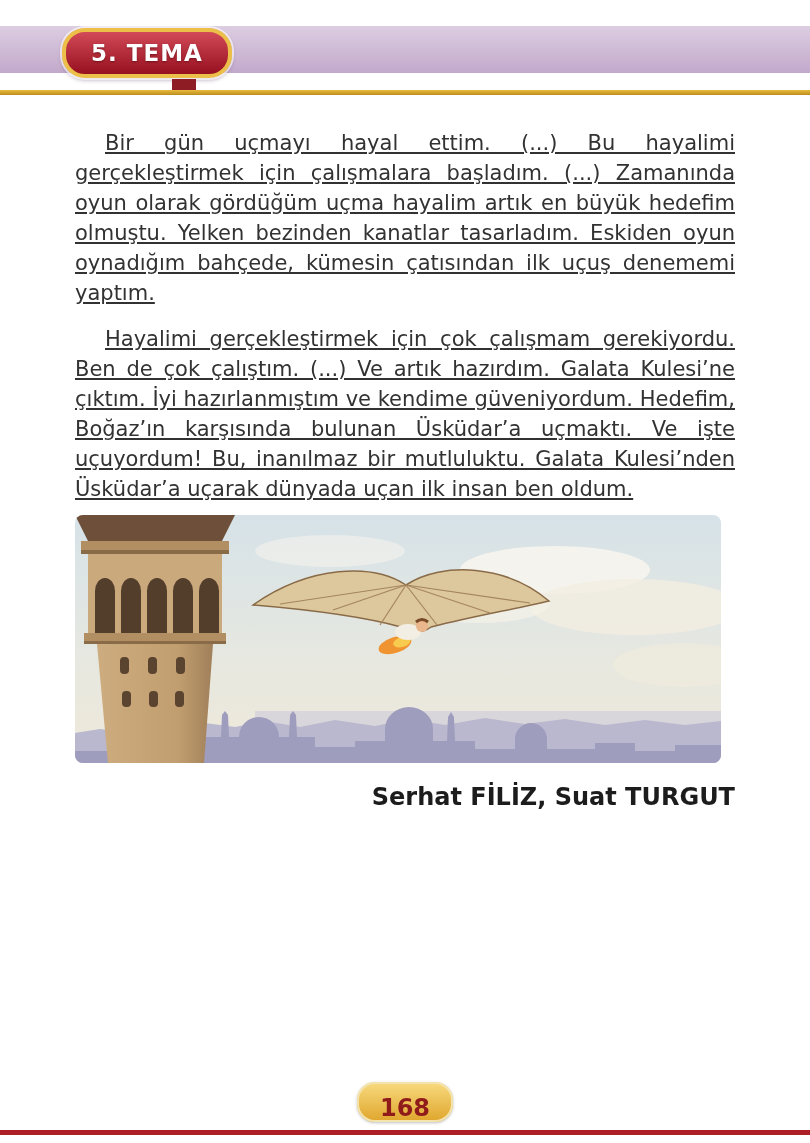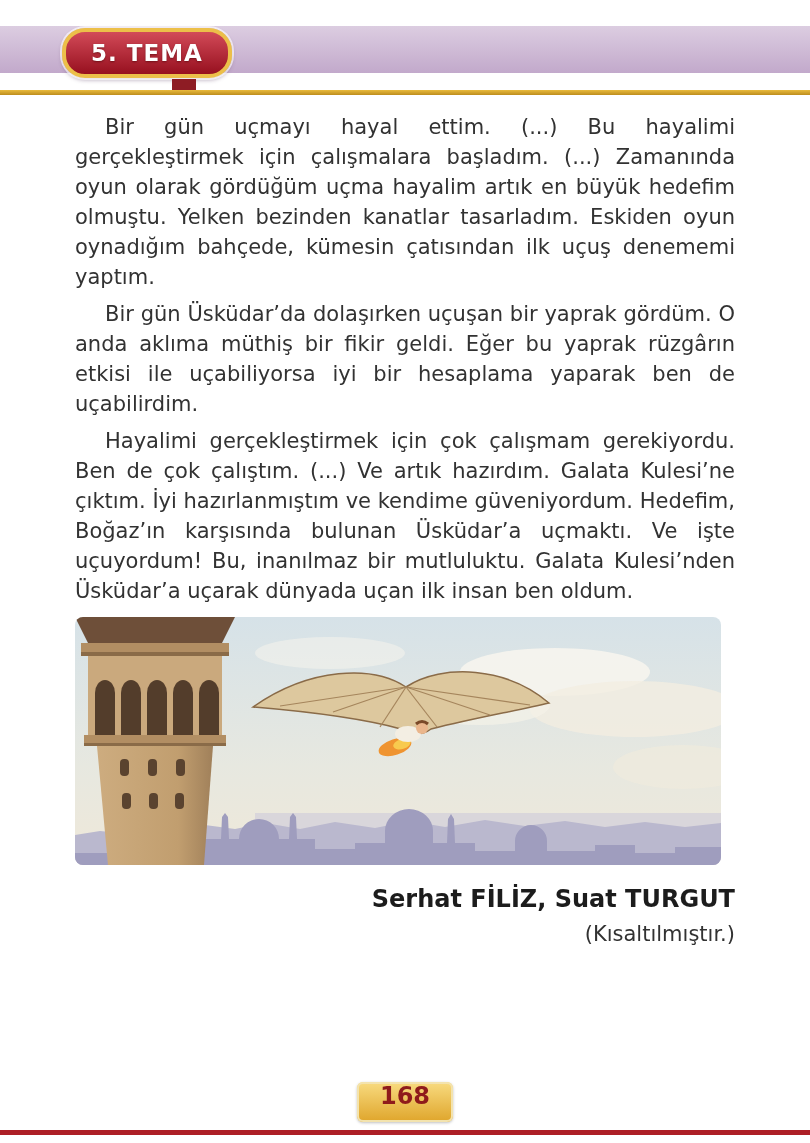--- a/index.html
+++ b/index.html
@@ -17,51 +17,50 @@
     border:4px solid #ecbf49;
     box-shadow:0 0 0 2px rgba(255,255,255,0.65),0 2px 4px rgba(90,60,100,0.45);
     display:flex;align-items:center;justify-content:center;
   }
   .tema-label{color:#ffffff;font-weight:bold;font-size:23px;letter-spacing:1px;
     text-shadow:0 1px 2px rgba(60,0,0,0.5);}
   .red-tab{position:absolute;left:172px;top:79px;width:24px;height:11px;background:#8e1c24;}
   .gold-line{position:absolute;left:0;top:90px;width:810px;height:5px;
     background:linear-gradient(to bottom,#e9bb3e,#bd8d1d);}
   .content{position:absolute;left:75px;top:112px;width:660px;font-size:21px;line-height:30px;}
-  .para{text-align:justify;text-indent:30px;margin:0 0 7px 0;}
+  .para{text-align:justify;text-indent:30px;margin:16px 0 7px 0;text-decoration:underline;}
   .illustration{width:646px;height:248px;margin:11px 0 15px 0;border-radius:8px;overflow:hidden;}
   .attribution{text-align:right;margin-top:4px;}
   .authors{font-weight:bold;font-size:24px;line-height:38px;color:#1c1c1c;}
   .source-title{font-size:21px;line-height:33px;}
   .note{font-size:21px;line-height:33px;}
   .footer-line{position:absolute;left:0;bottom:8px;width:810px;height:5px;background:#ad1f26;}
   .page-badge{
     position:absolute;left:50%;transform:translateX(-50%);bottom:21px;width:96px;height:40px;
-    border-radius:6px;background:linear-gradient(to bottom,#f8db80,#dfa52b);
+    border-radius:18px;background:linear-gradient(to bottom,#f8db80,#dfa52b);
     box-shadow:inset 0 0 0 2px #f3e3ae,0 1px 3px rgba(0,0,0,0.25);
-    display:flex;align-items:flex-start;justify-content:center;
+    display:flex;align-items:flex-end;justify-content:center;
   }
   .page-number{color:#8f1b1b;font-weight:bold;font-size:24px;}
 </style>
 </head>
 <body>
 
 <div class="page">
 
   <div class="header-band">
     <div class="tema-badge">
       <span class="tema-label">5. TEMA</span>
     </div>
   </div>
   <div class="red-tab"></div>
   <div class="gold-line"></div>
 
   <div class="content">
     <p class="para">Bir gün uçmayı hayal ettim. (...) Bu hayalimi gerçekleştirmek için çalışmalara başladım. (...) Zamanında oyun olarak gördüğüm uçma hayalim artık en büyük hedefim olmuştu. Yelken bezinden kanatlar tasarladım. Eskiden oyun oynadığım bahçede, kümesin çatısından ilk uçuş denememi yaptım.</p>
-    <p class="para">Bir gün Üsküdar’da dolaşırken uçuşan bir yaprak gördüm. O anda aklıma müthiş bir fikir geldi. Eğer bu yaprak rüzgârın etkisi ile uçabiliyorsa iyi bir hesaplama yaparak ben de uçabilirdim.</p>
     <p class="para">Hayalimi gerçekleştirmek için çok çalışmam gerekiyordu. Ben de çok çalıştım. (...) Ve artık hazırdım. Galata Kulesi’ne çıktım. İyi hazırlanmıştım ve kendime güveniyordum. Hedefim, Boğaz’ın karşısında bulunan Üsküdar’a uçmaktı. Ve işte uçuyordum! Bu, inanılmaz bir mutluluktu. Galata Kulesi’nden Üsküdar’a uçarak dünyada uçan ilk insan ben oldum.</p>
 
     <div class="illustration">
       <svg viewBox="0 0 646 248" width="646" height="248" xmlns="http://www.w3.org/2000/svg">
         <defs>
           <linearGradient id="sky" x1="0" y1="0" x2="0" y2="1">
             <stop offset="0" stop-color="#d6e2e8"></stop>
             <stop offset="0.6" stop-color="#e7e8e0"></stop>
             <stop offset="1" stop-color="#efe8d9"></stop>
           </linearGradient>
@@ -121,21 +120,20 @@
           <ellipse cx="333" cy="117" rx="13" ry="8" fill="#f3eee3"></ellipse>
           <circle cx="347" cy="111" r="6" fill="#eab68c"></circle>
           <path d="M341,107 Q347,102 353,107" stroke="#7a4a28" stroke-width="3" fill="none"></path>
         </g>
       </svg>
     </div>
 
 
     <div class="attribution">
       <div class="authors">Serhat FİLİZ, Suat TURGUT</div>
-      <div class="note">(Kısaltılmıştır.)</div>
     </div>
   </div>
 
   <div class="footer-line"></div>
   <div class="page-badge">
     <span class="page-number">168</span>
   </div>
 
 </div>
 

